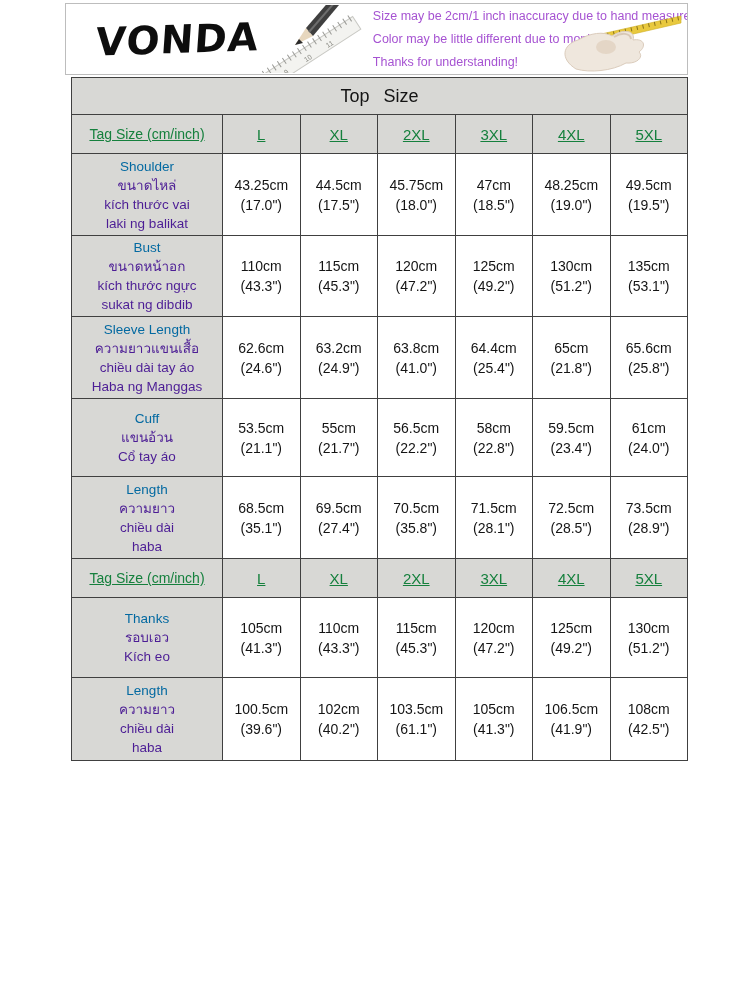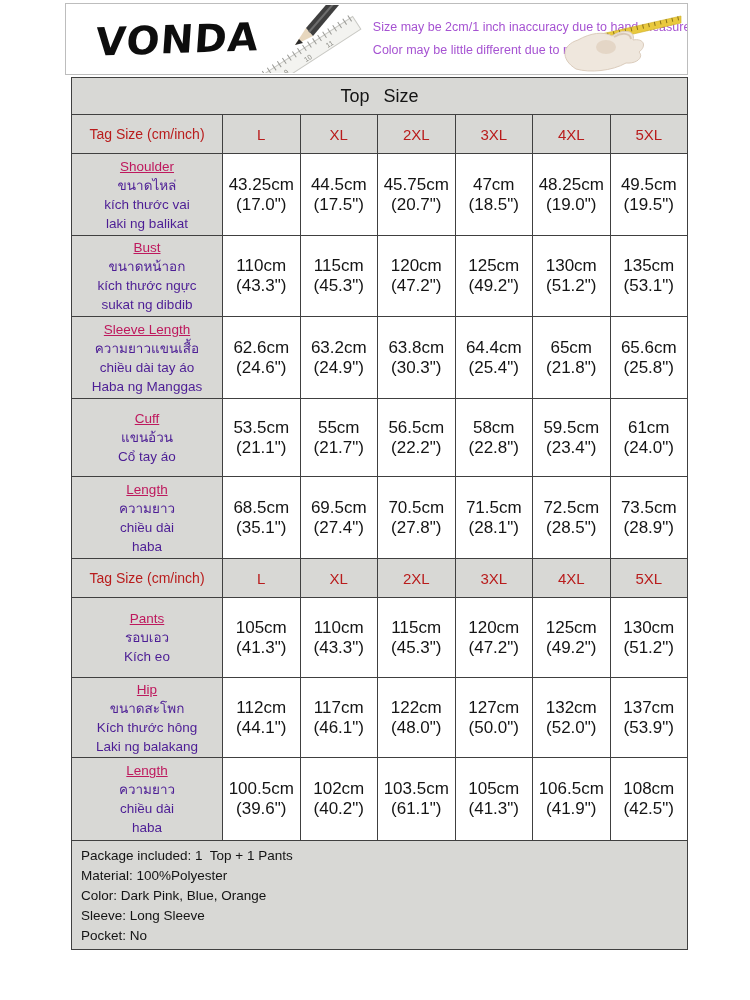--- a/index.html
+++ b/index.html
@@ -27,27 +27,27 @@
   table.size-table{
     border-collapse:collapse;table-layout:fixed;width:617px;
     font-family:"Liberation Sans", sans-serif;
   }
   table.size-table + table.size-table{margin-top:-1px;}
   .size-table td{border:1px solid #404040;text-align:center;vertical-align:middle;padding:0;}
   .col-label{width:151px;}
   .title-row td{
     background:#d8d8d5;height:36px;font-size:18px;word-spacing:9px;color:#141414;
   }
-  .header-row td{background:#d8d8d5;height:38px;font-size:15px;color:#b91c1c;}
+  .header-row td{background:#d8d8d5;height:38px;font-size:15px;color:#15803d;text-decoration:underline;}
   .header-row td.corner{font-size:14px;}
   .red{color:#e8231e;}
   .label-cell{background:#d8d8d5;font-size:13.5px;line-height:19px;padding:3px 2px;}
-  .row-name{color:#be185d;text-decoration:underline;}
+  .row-name{color:#0369a1;}
   .row-trans{white-space:pre-line;color:#4c1d95;}
-  .val{background:#ffffff;font-size:17px;line-height:20px;white-space:pre-line;color:#141414;}
+  .val{background:#ffffff;font-size:14px;line-height:20px;white-space:pre-line;color:#141414;}
   .h82{height:82px}.h81{height:81px}.h78{height:78px}.h80{height:80px}.h83{height:83px}
   
   .footer-box{
     margin-top:-1px;border:1px solid #404040;background:#d8d8d5;
     padding:5px 9px 4px 9px;height:99px;
     font-size:13.5px;line-height:20px;color:#141414;
   }
   .footer-box div{white-space:pre-wrap;}
 </style>
 </head>
@@ -70,20 +70,21 @@
         <polygon points="40,40 51,23 58,31" fill="#e7d7be"></polygon>
         <polygon points="40,40 44,34 48,38" fill="#2b2b2b"></polygon>
         <polygon points="51,23 58,31 84,0 76,-6" fill="#3f3f3f"></polygon>
         <line x1="54" y1="27" x2="80" y2="-3" stroke="#6d6d6d" stroke-width="2"></line>
       </g>
     </svg>
 
     <div class="notes" style="color:#a653d2;">
       <div>Size may be 2cm/1 inch inaccuracy due to hand measure,</div>
       <div>Color may be little different due to monitor,</div>
+      <div>Thanks for understanding!</div>
     </div>
 
     <svg class="hand-svg" width="130" height="68" viewBox="0 0 130 68">
       <polygon points="34,32 127,11 127,18 36,39" fill="#e9c93e" stroke="#cfae22" stroke-width="0.6"></polygon>
       <line x1="36" y1="34" x2="126" y2="13" stroke="#8a731a" stroke-width="4" stroke-dasharray="1 5"></line>
       <path d="M22,64 C6,54 8,40 24,35 C36,28 50,26 58,31 C70,23 82,26 79,35 C90,33 93,41 85,47 C90,52 83,59 72,58 C58,66 36,68 22,64 Z" fill="#efe7dd" stroke="#dbccbc" stroke-width="1"></path>
       <ellipse cx="52" cy="42" rx="10" ry="7" fill="#e4d6c6"></ellipse>
       <path d="M60,32 C68,27 76,28 77,34" fill="none" stroke="#d8c8b6" stroke-width="2"></path>
     </svg>
   </div>
@@ -118,21 +119,21 @@
           <div class="row-name">Shoulder</div>
           <div class="row-trans">ขนาดไหล่
 kích thước vai
 laki ng balikat</div>
         </td>
         <td class="val">43.25cm
 (17.0")</td>
         <td class="val">44.5cm
 (17.5")</td>
         <td class="val">45.75cm
-(20.7")</td>
+(18.0")</td>
         <td class="val">47cm
 (18.5")</td>
         <td class="val">48.25cm
 (19.0")</td>
         <td class="val">49.5cm
 (19.5")</td>
       </tr>
       <tr class="h81">
         <td class="label-cell">
           <div class="row-name">Bust</div>
@@ -158,21 +159,21 @@
           <div class="row-name">Sleeve Length</div>
           <div class="row-trans">ความยาวแขนเสื้อ
 chiều dài tay áo
 Haba ng Manggas</div>
         </td>
         <td class="val">62.6cm
 (24.6")</td>
         <td class="val">63.2cm
 (24.9")</td>
         <td class="val">63.8cm
-(30.3")</td>
+(41.0")</td>
         <td class="val">64.4cm
 (25.4")</td>
         <td class="val">65cm
 (21.8")</td>
         <td class="val">65.6cm
 (25.8")</td>
       </tr>
       <tr class="h78">
         <td class="label-cell">
           <div class="row-name">Cuff</div>
@@ -197,21 +198,21 @@
           <div class="row-name">Length</div>
           <div class="row-trans">ความยาว
 chiều dài
 haba</div>
         </td>
         <td class="val">68.5cm
 (35.1")</td>
         <td class="val">69.5cm
 (27.4")</td>
         <td class="val">70.5cm
-(27.8")</td>
+(35.8")</td>
         <td class="val">71.5cm
 (28.1")</td>
         <td class="val">72.5cm
 (28.5")</td>
         <td class="val">73.5cm
 (28.9")</td>
       </tr>
     </tbody>
       </table>
 
@@ -230,57 +231,37 @@
         <td class="corner red">Tag Size (cm/inch)</td>
         <td>L</td>
         <td>XL</td>
         <td>2XL</td>
         <td>3XL</td>
         <td>4XL</td>
         <td>5XL</td>
       </tr>
       <tr class="h80">
         <td class="label-cell">
-          <div class="row-name">Pants</div>
+          <div class="row-name">Thanks</div>
           <div class="row-trans">รอบเอว
 Kích eo</div>
         </td>
         <td class="val">105cm
 (41.3")</td>
         <td class="val">110cm
 (43.3")</td>
         <td class="val">115cm
 (45.3")</td>
         <td class="val">120cm
 (47.2")</td>
         <td class="val">125cm
 (49.2")</td>
         <td class="val">130cm
 (51.2")</td>
       </tr>
-      <tr class="h80">
-        <td class="label-cell">
-          <div class="row-name">Hip</div>
-          <div class="row-trans">ขนาดสะโพก
-Kích thước hông
-Laki ng balakang</div>
-        </td>
-        <td class="val">112cm
-(44.1")</td>
-        <td class="val">117cm
-(46.1")</td>
-        <td class="val">122cm
-(48.0")</td>
-        <td class="val">127cm
-(50.0")</td>
-        <td class="val">132cm
-(52.0")</td>
-        <td class="val">137cm
-(53.9")</td>
-      </tr>
       <tr class="h83">
         <td class="label-cell">
           <div class="row-name">Length</div>
           <div class="row-trans">ความยาว
 chiều dài
 haba</div>
         </td>
         <td class="val">100.5cm
 (39.6")</td>
         <td class="val">102cm
@@ -290,22 +271,15 @@
         <td class="val">105cm
 (41.3")</td>
         <td class="val">106.5cm
 (41.9")</td>
         <td class="val">108cm
 (42.5")</td>
       </tr>
     </tbody>
       </table>
 
-    <div class="footer-box">
-      <div>Package included: 1  Top + 1 Pants</div>
-      <div>Material: 100%Polyester</div>
-      <div>Color: Dark Pink, Blue, Orange</div>
-      <div>Sleeve: Long Sleeve</div>
-      <div>Pocket: No</div>
-    </div>
 
   </div>
 </div>
 
 </body></html>

